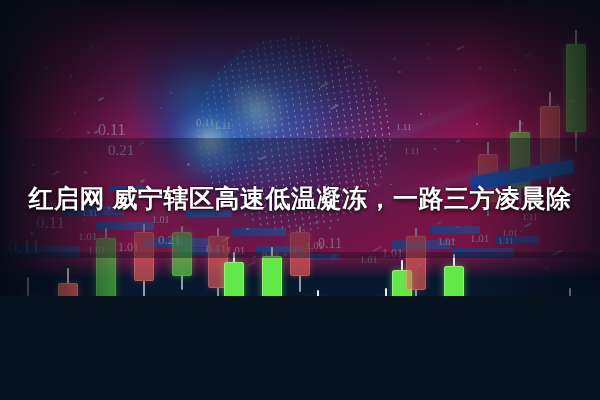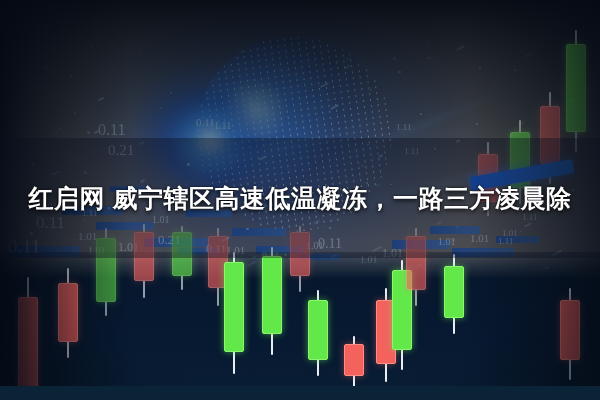--- a/index.html
+++ b/index.html
@@ -1,19 +1,19 @@
 <!DOCTYPE html>
 <html><head>
 <meta charset="utf-8">
 <style>
   html,body{margin:0;padding:0;background:#07121f;}
   #stage{
-    position:relative;width:600px;height:400px;overflow:hidden;
+    position:relative;width:600px;height:296px;overflow:hidden;
     font-family:"Liberation Sans","DejaVu Sans",sans-serif;
-    background:#737373;
+    background:#be185d;
   }
   
   .layer{position:absolute;inset:0;}
   #bg-base{
     background:
       radial-gradient(ellipse 340px 260px at 47% 34%, #1452b8 0%, #0d3076 32%, #0a1f4e 58%, rgba(8,22,46,0) 82%),
       radial-gradient(ellipse 620px 420px at 70% 12%, #0d2a5e 0%, rgba(10,28,60,0) 70%),
       linear-gradient(150deg,#07111d 0%,#081828 22%,#0a2palette 40%),
       linear-gradient(180deg,#081422 0%,#0a1e3c 30%,#0b2145 55%,#0a1b33 75%,#071628 100%);
   }

